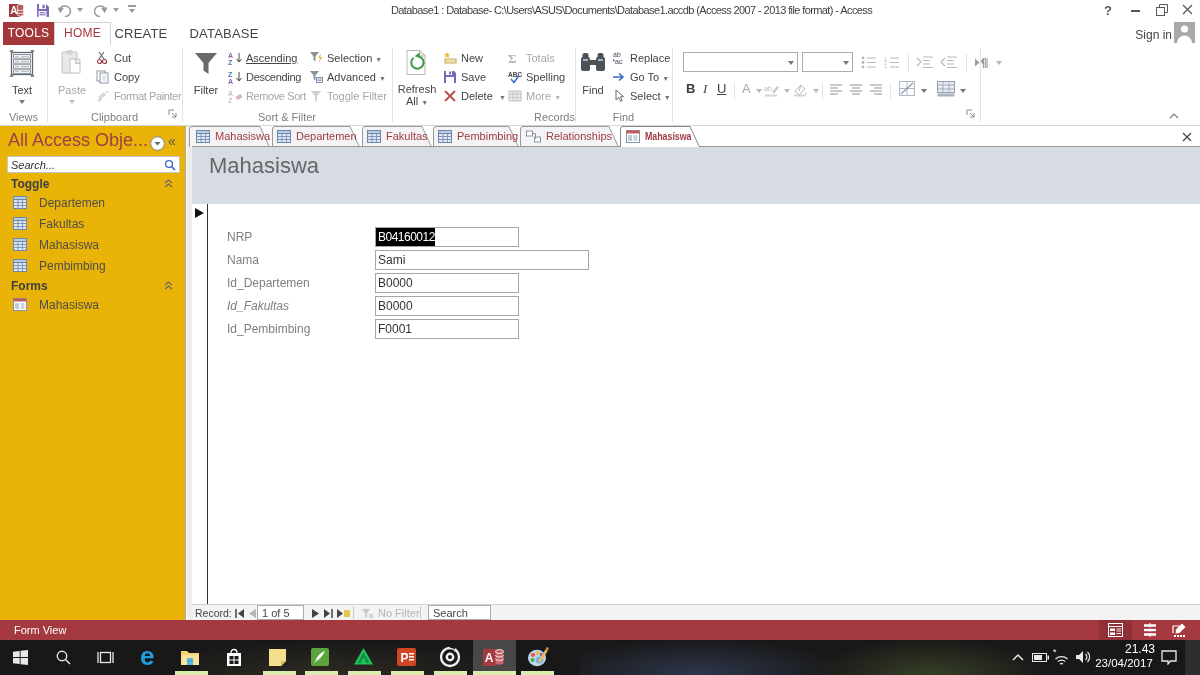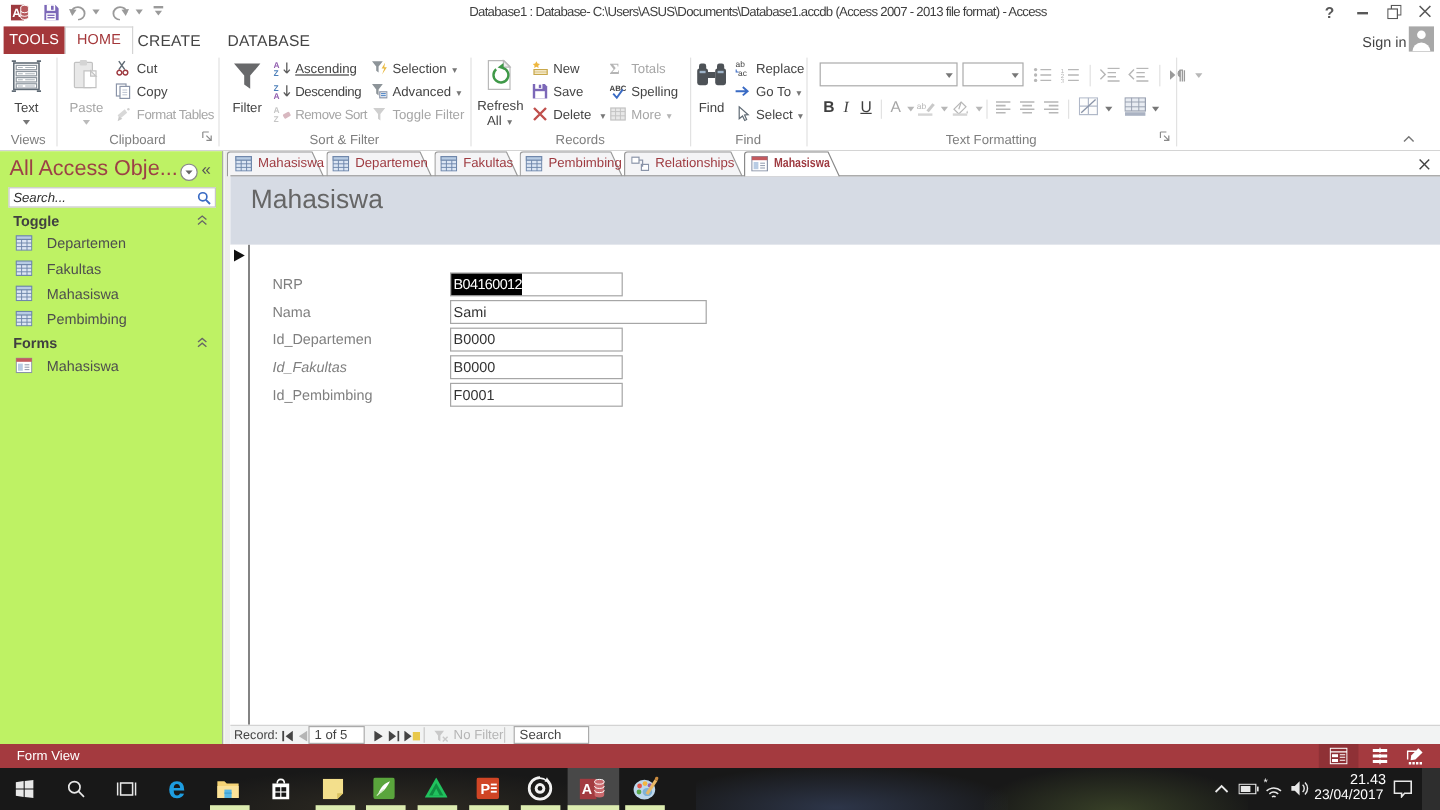--- a/index.html
+++ b/index.html
@@ -28,21 +28,21 @@
 .smallrow { position:absolute; font-size:11px; color:#444; height:16px; line-height:16px; white-space:nowrap; }
 .smallrow .ic { display:inline-block; vertical-align:middle; margin-right:4px; width:14px; height:14px; position:relative; top:-1px;}
 .gray { color:#a6a6a6 !important; }
 .darr { font-size:7px; color:#777; }
 .combo { position:absolute; height:20px; border:1px solid #ababab; background:#fff; }
 .combo .ca { position:absolute; right:3px; top:8px; width:0; height:0; border-left:3px solid transparent; border-right:3px solid transparent; border-top:4px solid #777; }
 .tfbtn { position:absolute; font-size:13px; color:#3f3f3f; }
 
 
 #main { position:absolute; left:0; top:126px; width:1200px; height:494px; background:#fff; }
-#navpane { position:absolute; left:0; top:0; width:186px; height:494px; background:#bef264; border-right:1px solid #a9a9a9; }
+#navpane { position:absolute; left:0; top:0; width:186px; height:494px; background:#eab308; border-right:1px solid #a9a9a9; }
 #splitter { position:absolute; left:187px; top:0; width:5px; height:494px; background:#ededed; }
 #navtitle { position:absolute; left:8px; top:4px; font-size:18px; color:#9c4146; white-space:nowrap; }
 #searchbox { position:absolute; left:7px; top:30px; width:173px; height:17px; border:1px solid #c6c6c6; background:#fff; font-size:11px; font-style:italic; color:#2f2f2f; line-height:16px; padding-left:3px; }
 .navhead { position:absolute; left:11px; font-size:12px; font-weight:bold; color:#404040; }
 .navitem { position:absolute; left:39px; font-size:12px; color:#4e4e4e; white-space:nowrap; }
 .tblico { position:absolute; left:13px; width:14px; height:13px; }
 .chev2 { position:absolute; left:164px; width:9px; height:9px; }
 
 
 #docarea { position:absolute; left:192px; top:0; width:1008px; height:494px; background:#fff; }
@@ -164,21 +164,21 @@
             <rect x="1" y="1" width="8" height="10" fill="#fff" stroke="#8a94a8"></rect>
             <rect x="4" y="3" width="8" height="10" fill="#fff" stroke="#8a94a8"></rect>
             <path d="M6 6 h4 M6 8 h4 M6 10 h4" stroke="#b9c0cf" stroke-width="0.8"></path>
           </svg></span>Copy
     </div>
     <div class="smallrow gray" style="left:96px;top:43px;">
       <span class="ic"><svg width="14" height="14" viewBox="0 0 14 14">
             <path d="M2 8 l6 -5 2 3 -6 5 z" fill="#d8d8d8"></path>
             <path d="M3 9 l-1 4 4 -2" fill="#c9c9c9"></path>
             <circle cx="11" cy="3" r="1" fill="#d0d0d0"></circle>
-          </svg></span><span style="letter-spacing:-0.4px">Format Tables</span>
+          </svg></span><span style="letter-spacing:-0.4px">Format Painter</span>
     </div>
     <div class="glabel" style="left:47px;width:135px;">Clipboard</div>
     <svg class="abs" style="left:168px;top:64px" width="10" height="10" viewBox="0 0 10 10">
         <path d="M1 1 h5 M1 1 v5 M4 4 l4 4 M8 4 v4 h-4" stroke="#8a8a8a" fill="none"></path>
       </svg>
     <div class="gsep" style="left:182px;"></div>
 
     <svg class="abs" style="left:192px;top:5px" width="28" height="28" viewBox="0 0 28 28">
       <path d="M3 3 h22 l-8.5 10 v11 l-5 -3.5 v-7.5 z" fill="#68696b"></path>
     </svg>
@@ -260,21 +260,21 @@
             <text x="0" y="7" font-size="6.5" font-weight="bold" fill="#444">ABC</text>
             <path d="M3 9 l3 3.5 5 -7" fill="none" stroke="#3a6bc4" stroke-width="1.6"></path>
           </svg></span>Spelling
     </div>
     <div class="smallrow gray" style="left:508px;top:43px;">
       <span class="ic"><svg width="14" height="14" viewBox="0 0 14 14">
             <rect x="1" y="2" width="12" height="10" fill="#e8e8e8" stroke="#c2c2c2"></rect>
             <path d="M1 5 h12 M1 8.5 h12 M5 2 v10 M9 2 v10" stroke="#c2c2c2" stroke-width="0.8"></path>
           </svg></span>More <span class="darr" style="color:#b5b5b5">▼</span>
     </div>
-    <div class="glabel" style="left:392px;width:183px;">Records</div>
+    <div class="glabel" style="left:392px;width:183px;text-align:right;">Records</div>
     <div class="gsep" style="left:575px;"></div>
 
     <svg class="abs" style="left:579px;top:6px" width="28" height="26" viewBox="0 0 28 26">
       <rect x="2" y="6" width="9" height="14" rx="2" fill="#4d5257"></rect>
       <rect x="17" y="6" width="9" height="14" rx="2" fill="#4d5257"></rect>
       <rect x="11" y="9" width="6" height="5" fill="#4d5257"></rect>
       <rect x="3.5" y="2" width="6" height="6" rx="2" fill="#4d5257"></rect>
       <rect x="18.5" y="2" width="6" height="6" rx="2" fill="#4d5257"></rect>
       <rect x="4" y="8" width="5" height="2" fill="#9fb4c8"></rect>
       <rect x="19" y="8" width="5" height="2" fill="#9fb4c8"></rect>
@@ -368,21 +368,20 @@
         <path d="M0.5 7.5 h15 M8 0.5 v14" stroke="#b0b8c8"></path>
         <path d="M2 13 l12 -11" stroke="#8a94a8" stroke-width="1.1"></path>
       </svg>
     <div class="abs" style="left:921px;top:44px;width:0;height:0;border-left:3px solid transparent;border-right:3px solid transparent;border-top:4px solid #777"></div>
     <svg class="abs" style="left:937px;top:36px" width="18" height="16" viewBox="0 0 18 16">
         <rect x="0.5" y="0.5" width="17" height="11" fill="#e8ecf2" stroke="#98a0b0"></rect>
         <path d="M0.5 4 h17 M0.5 8 h17 M6 0.5 v11 M12 0.5 v11" stroke="#98a0b0" stroke-width="0.8"></path>
         <rect x="0.5" y="12.5" width="17" height="3" fill="#aab2c2"></rect>
       </svg>
     <div class="abs" style="left:960px;top:44px;width:0;height:0;border-left:3px solid transparent;border-right:3px solid transparent;border-top:4px solid #777"></div>
-    <div class="glabel" style="left:672px;width:308px;">Text Formatting</div>
     <svg class="abs" style="left:966px;top:64px" width="10" height="10" viewBox="0 0 10 10">
         <path d="M1 1 h5 M1 1 v5 M4 4 l4 4 M8 4 v4 h-4" stroke="#8a8a8a" fill="none"></path>
       </svg>
     <div class="gsep" style="left:980px;"></div>
     <svg class="abs" style="left:1169px;top:68px" width="10" height="6" viewBox="0 0 10 6">
         <path d="M1 5 L5 1 L9 5" fill="none" stroke="#777" stroke-width="1.2"></path>
       </svg>
   </div>
 
   <div id="main">

